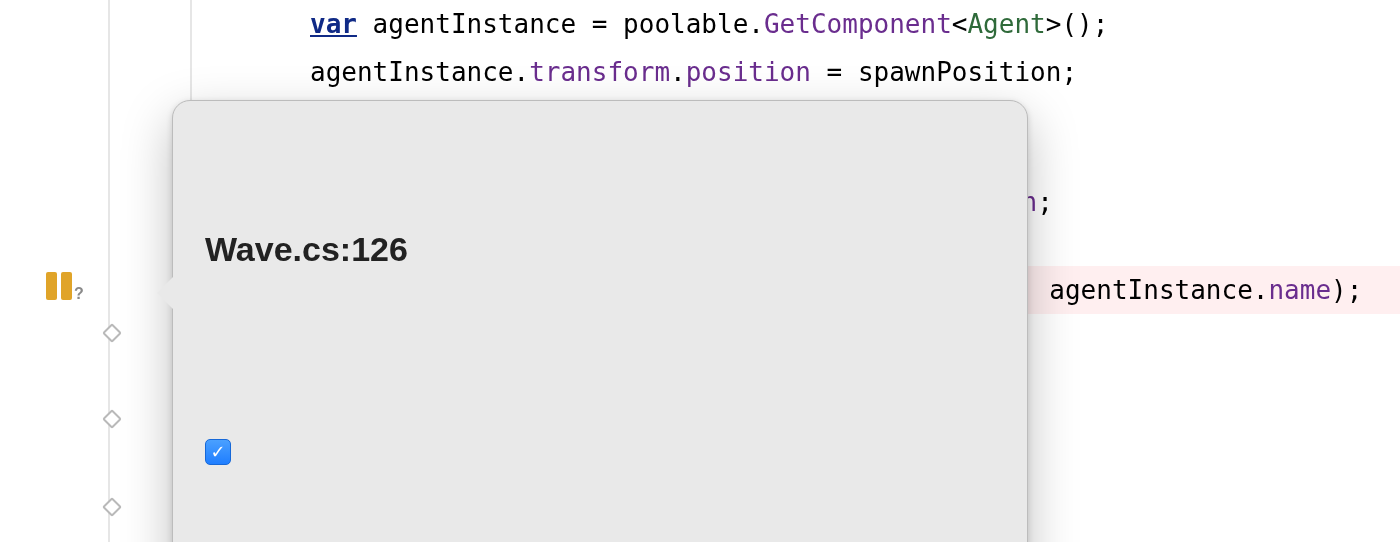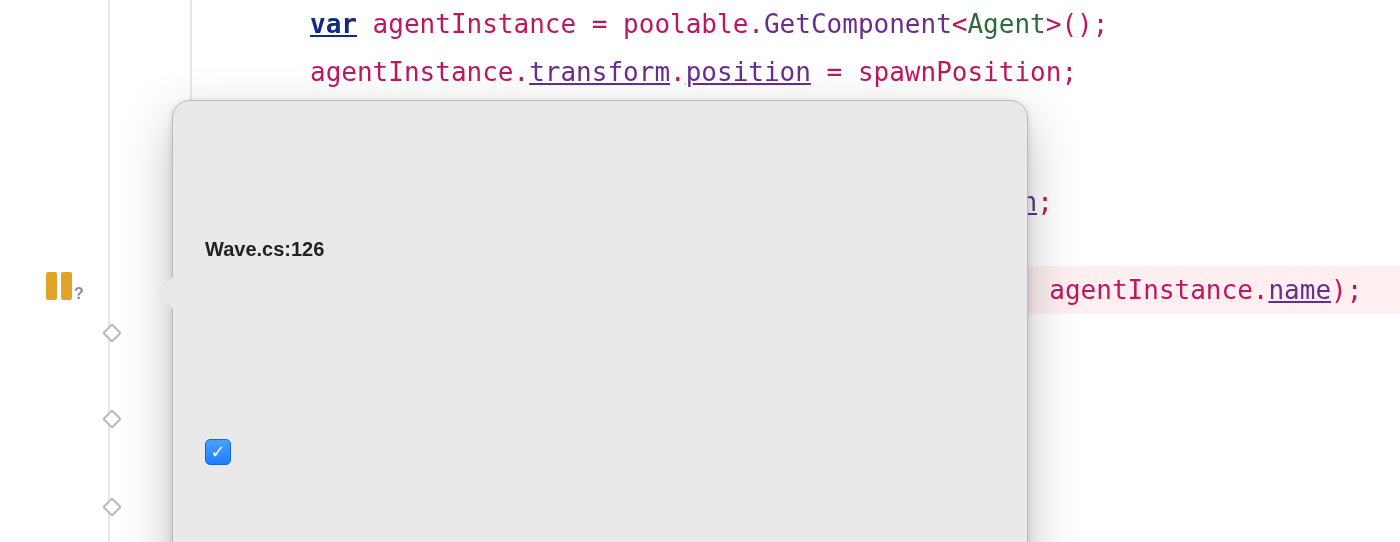--- a/index.html
+++ b/index.html
@@ -56,22 +56,22 @@
   .row { position: absolute; left: 0; right: 0; height: 48px; padding-left: 0; }
   .row1 { top: 0; }
   .row2 { top: 48px; }
   .row4 { top: 178px; }
   .row5 { top: 266px; background: #ffeff0; }
   .row8 { top: 492px; color: #a0a0a0; font-style: italic; }
   .indent { display:inline-block; width: 112px; }
   .kw { color: #102a86; font-weight: 600; text-decoration: underline; }
   .typ { color: #2f6a3a; text-align: center; }
   .mtd { color: #6a2d8e; text-align: right; }
-  .prop { color: #6a2d8e; text-decoration: underline; }
-  .txt { color: #be185d; }
+  .prop { color: #6a2d8e; }
+  .txt { color: #000000; }
 
   
   .popover {
     position: absolute;
     left: 172px; top: 100px;
     width: 856px;
     background: #e9e9e9;
     border: 1px solid #bcbcbc;
     border-radius: 18px;
     box-shadow: 0 18px 50px rgba(0,0,0,.25), 0 2px 6px rgba(0,0,0,.15);
@@ -80,21 +80,21 @@
   }
   .popover::before {
     content: "";
     position: absolute;
     left: -16px; top: 176px;
     width: 0; height: 0;
     border-top: 16px solid transparent;
     border-bottom: 16px solid transparent;
     border-right: 16px solid #e9e9e9;
   }
-  .pop-title { font-weight: 700; font-size: 20px; color: #222; margin-bottom: 22px; }
+  .pop-title { font-weight: 700; font-size: 34px; color: #222; margin-bottom: 22px; }
   .chk-row { display:flex; align-items:center; gap: 14px; margin-bottom: 16px; font-size: 26px; color: #222; }
   .chk {
     width: 26px; height: 26px;
     border-radius: 5px;
     background: linear-gradient(#4aa0ff,#1f7eff);
     border: 1px solid #1668d8;
     display: inline-flex; align-items: center; justify-content: center;
     color: #fff; font-size: 18px; line-height: 1;
     cursor: pointer;
   }

